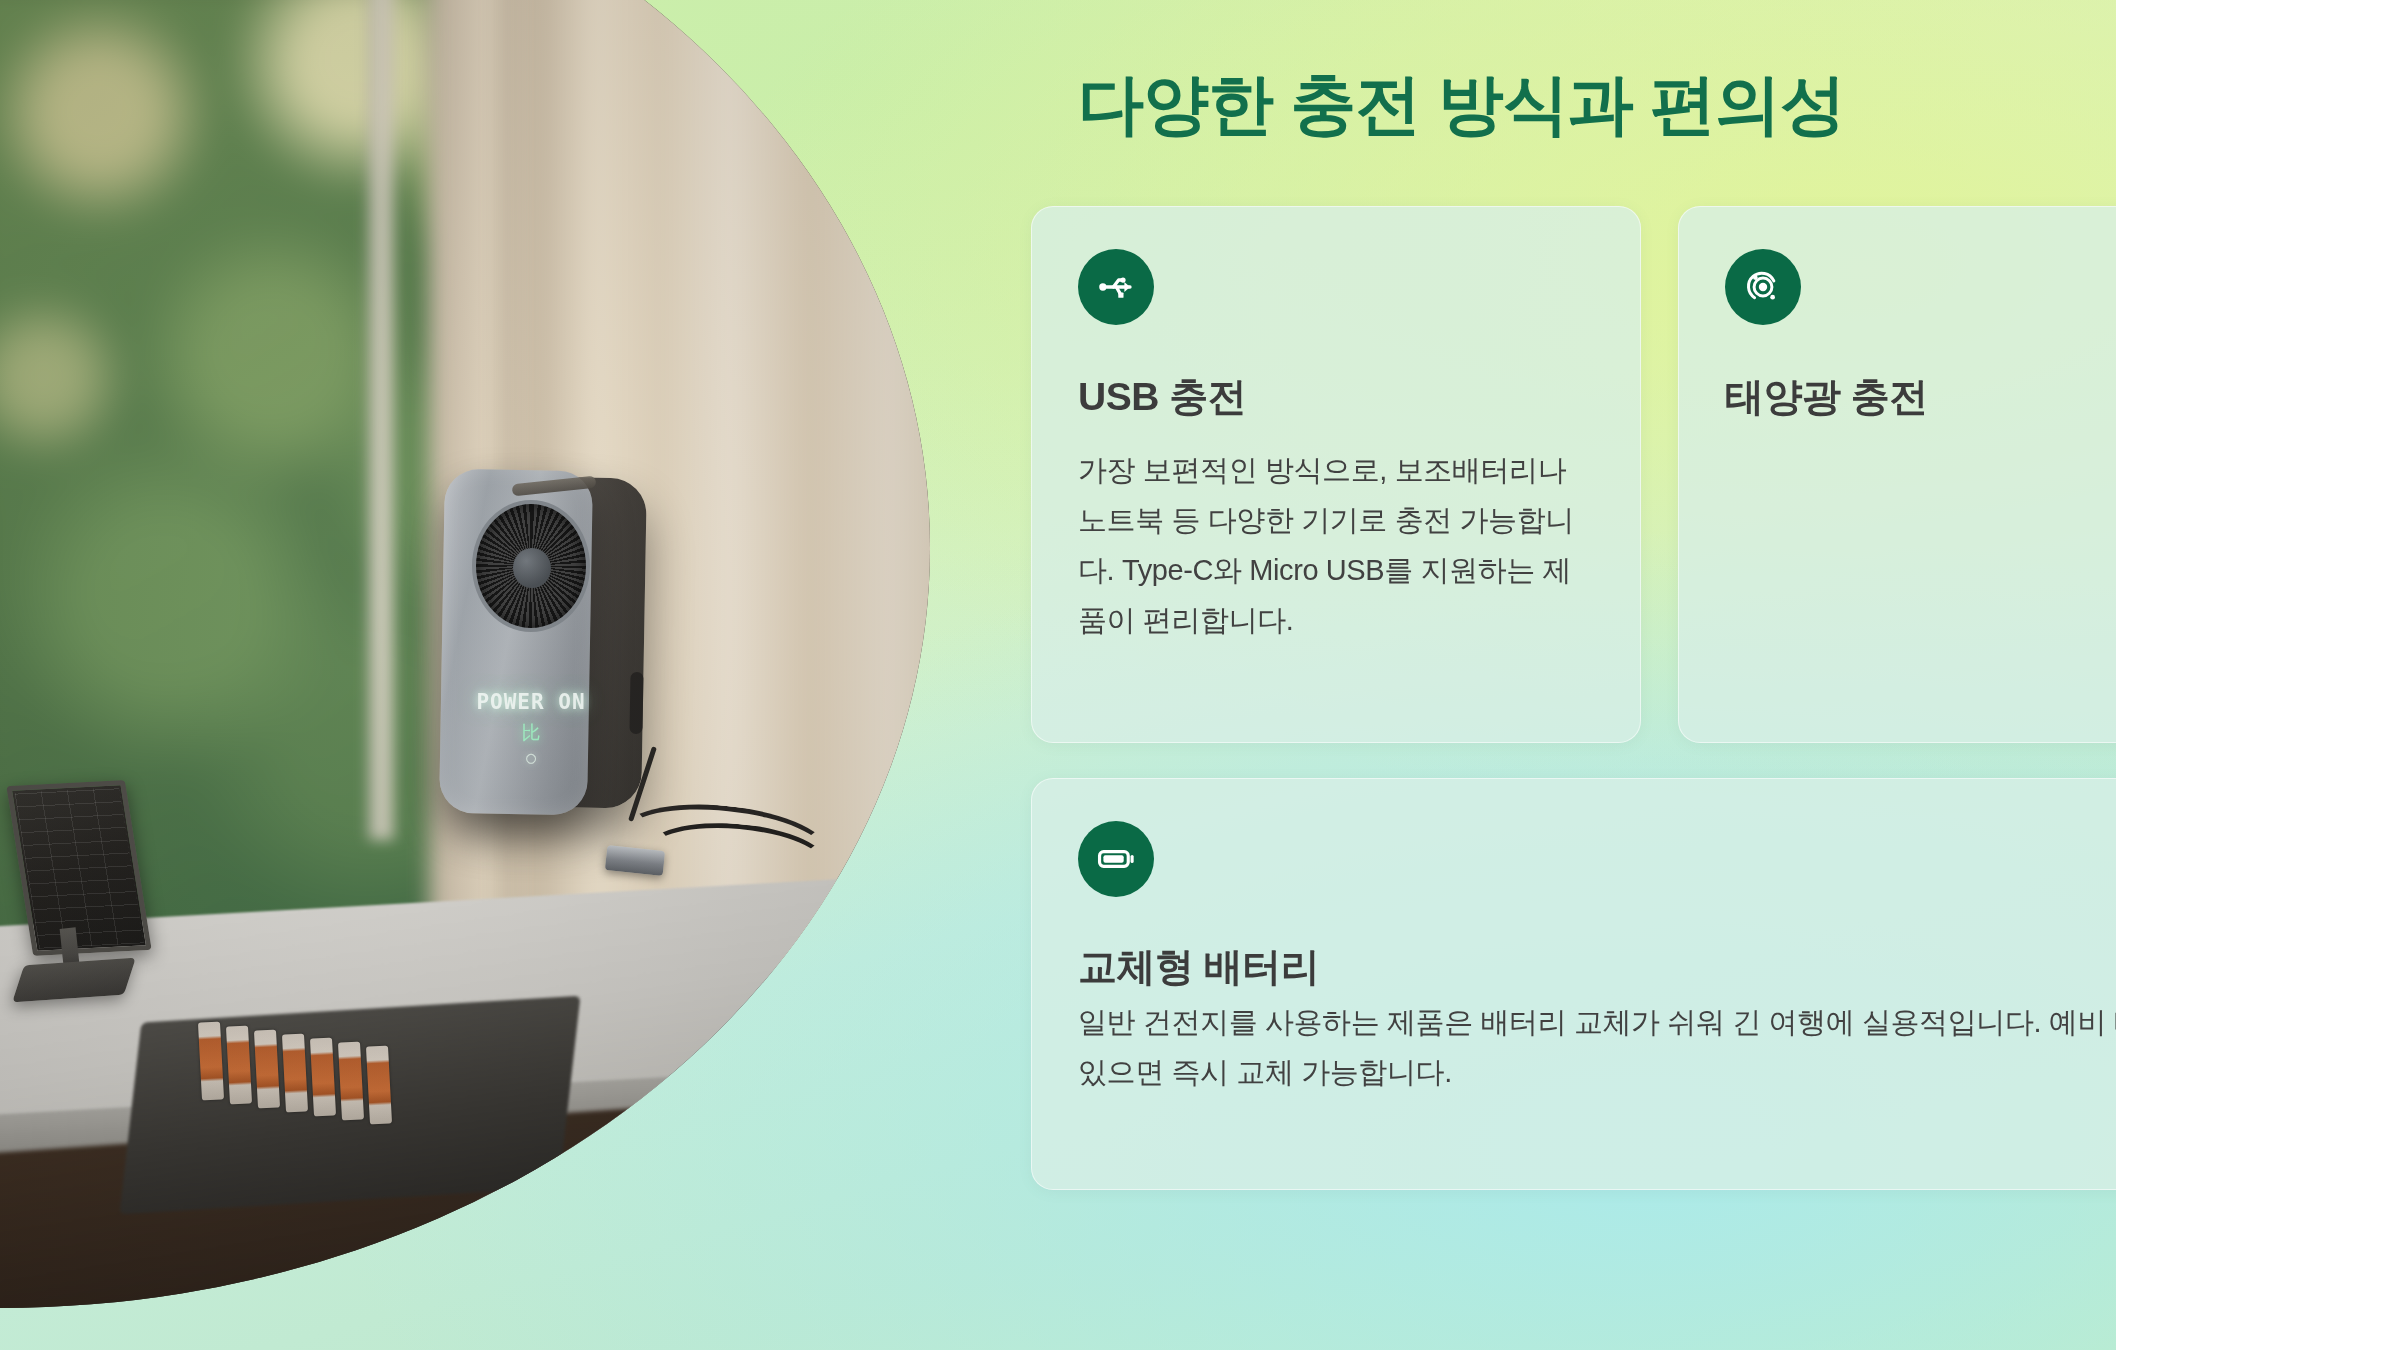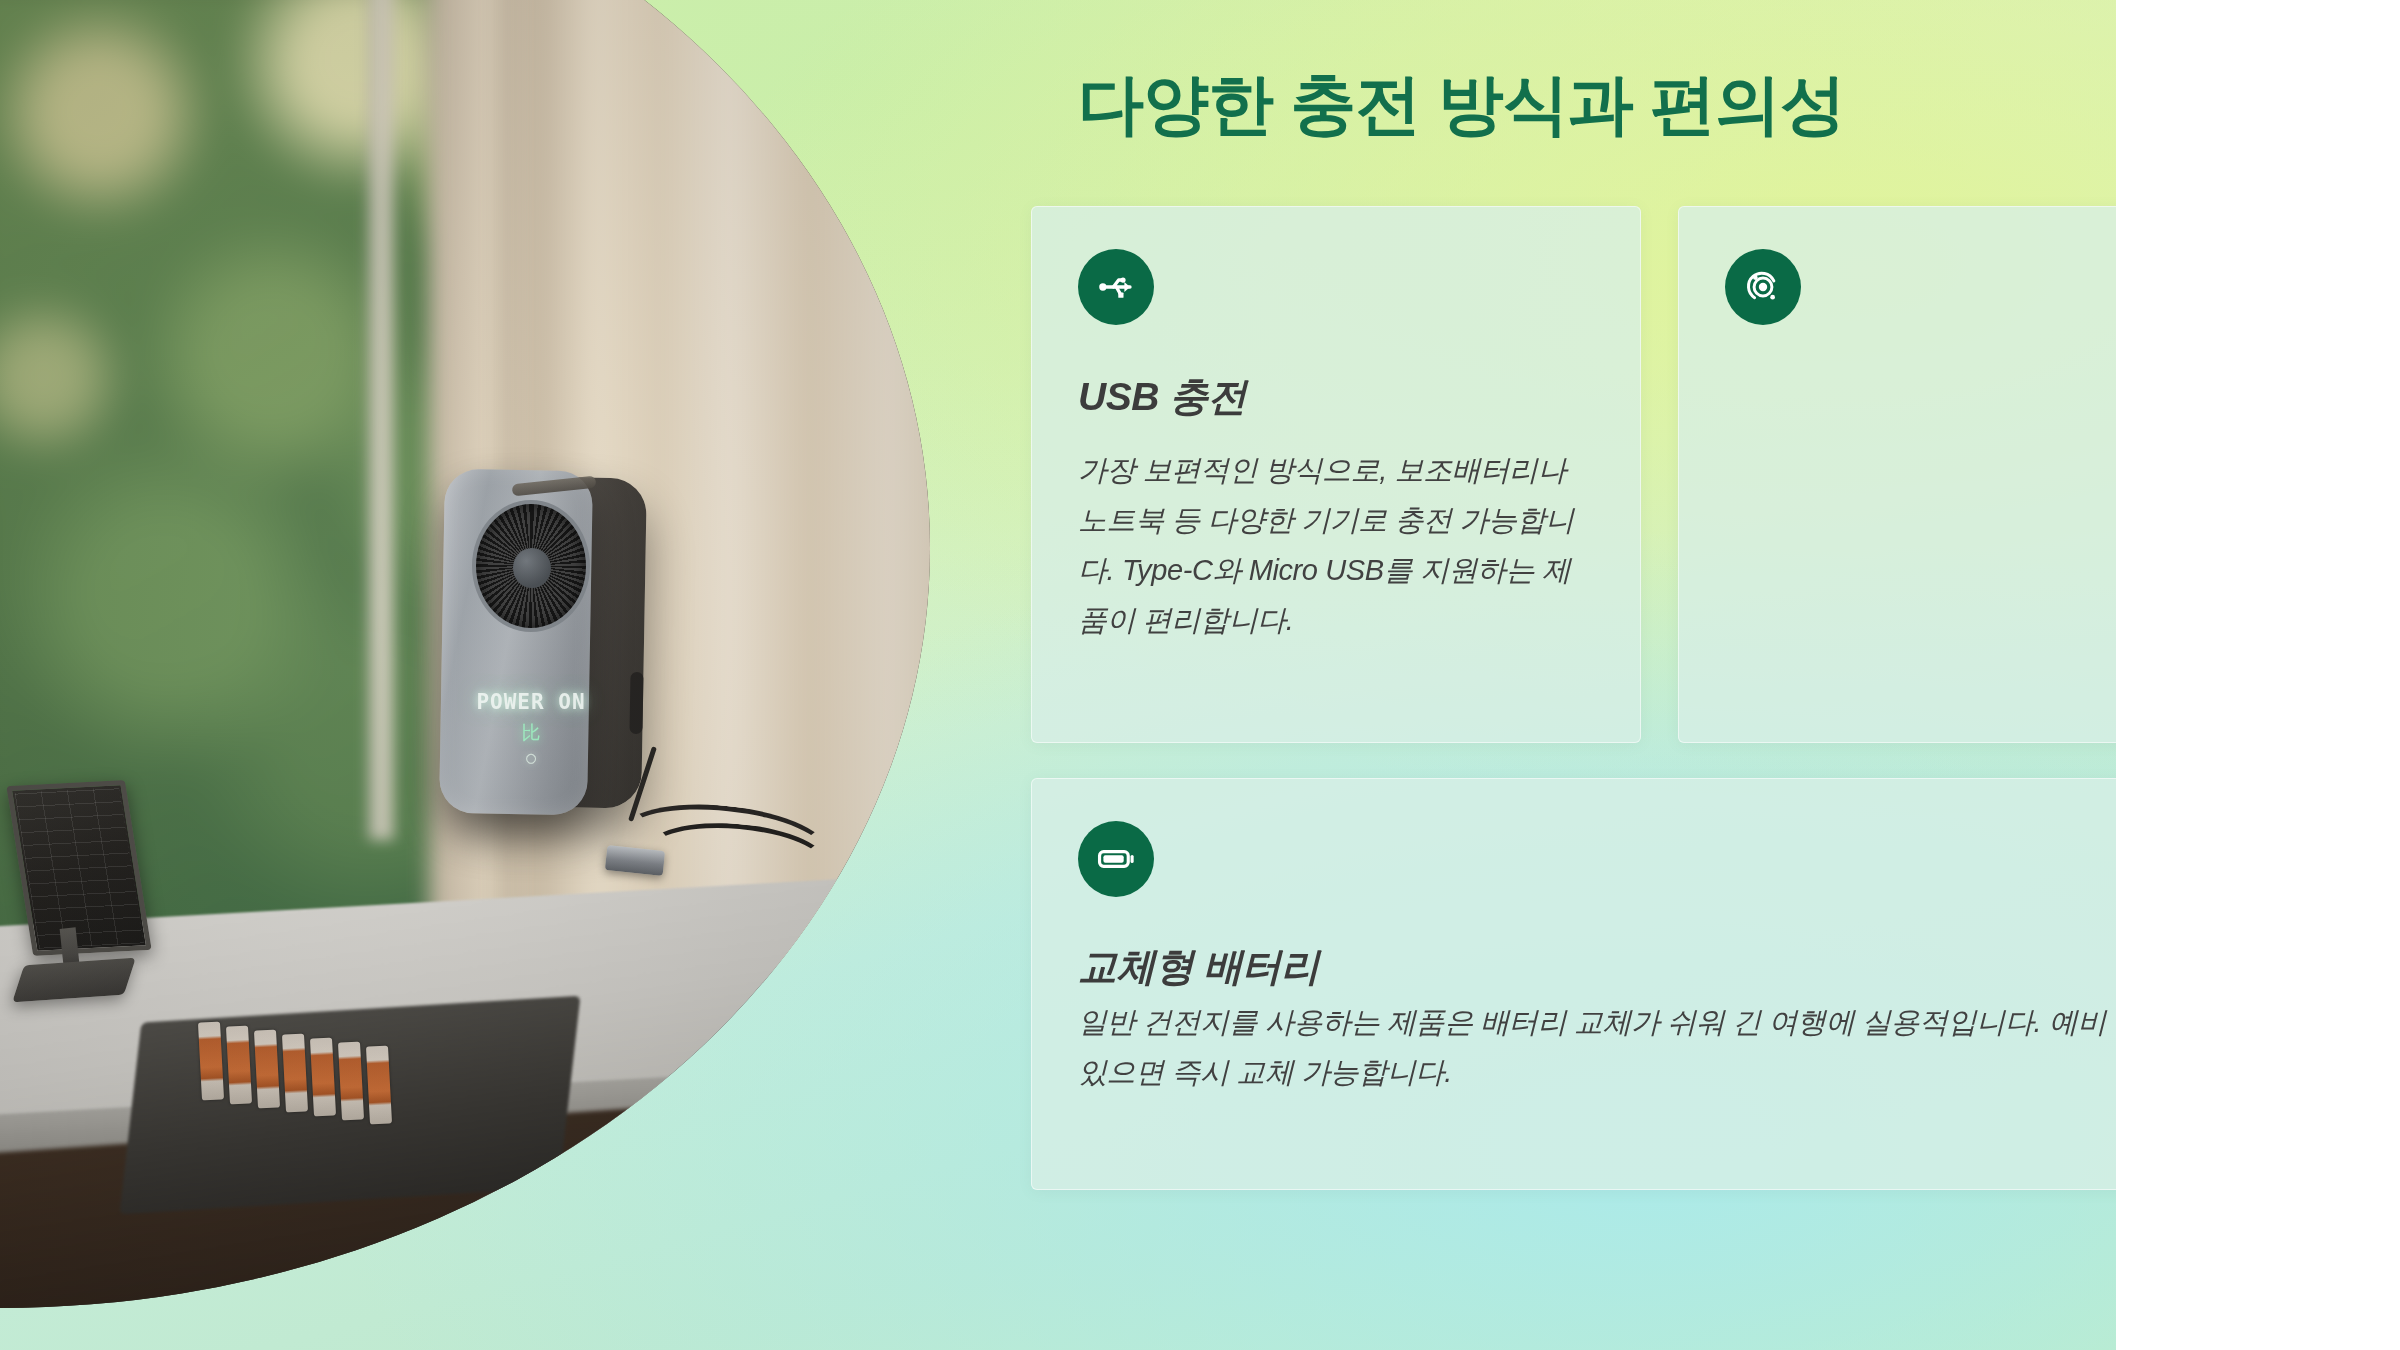--- a/index.html
+++ b/index.html
@@ -234,24 +234,23 @@
     white-space:nowrap;
   }
 
   .cards-grid {
     position:absolute; left:96px; top:206px; width:1257px;
   }
   .cards-row-top { display:flex; gap:37px; }
   .card {
     background:rgba(215,238,229,0.78);
     border:1.5px solid rgba(255,255,255,0.55);
-    border-radius:6px;
+    border-radius:22px;
     padding:42px 46px 44px 46px;
     box-shadow:0 2px 14px rgba(90,130,110,0.08);
-    font-style:italic;
   }
   .card-half { width:610px; height:537px; }
   .card-full { width:1257px; height:412px; margin-top:35px; }
 
   .icon-badge {
     width:76px; height:76px; border-radius:50%;
     background:#0a6a46;
     display:flex; align-items:center; justify-content:center;
   }
   .icon-badge svg { display:block; }
@@ -351,20 +350,21 @@
         <div class="card card-half">
           <div class="icon-badge">
             <svg width="42" height="42" viewBox="0 0 24 24" fill="none" stroke="#ffffff" stroke-width="1.7" stroke-linecap="round" stroke-linejoin="round">
               <circle cx="12" cy="12" r="2.4" fill="#ffffff" stroke="none"></circle>
               <circle cx="12" cy="12" r="5.1"></circle>
               <path d="M18.2 8.5 a7.6 7.6 0 1 0 -11 9.6"></path>
               <circle cx="7.6" cy="6.6" r="1.35" fill="#ffffff" stroke="none"></circle>
               <circle cx="17.5" cy="17.8" r="1.35" fill="#ffffff" stroke="none"></circle>
             </svg>
           </div>
+          <div class="card-title">태양광 충전</div>
         </div>
 
       </div>
 
       <div class="card card-full">
         <div class="icon-badge">
           <svg width="42" height="42" viewBox="0 0 24 24" fill="none" stroke="#ffffff" stroke-width="1.8" stroke-linecap="round" stroke-linejoin="round">
             <rect x="2.6" y="7.8" width="16.4" height="8.4" rx="2.3"></rect>
             <rect x="4.8" y="9.9" width="11.6" height="4.2" rx="1.1" fill="#ffffff" stroke="none"></rect>
             <path d="M21.2 10.6 V13.4"></path>

